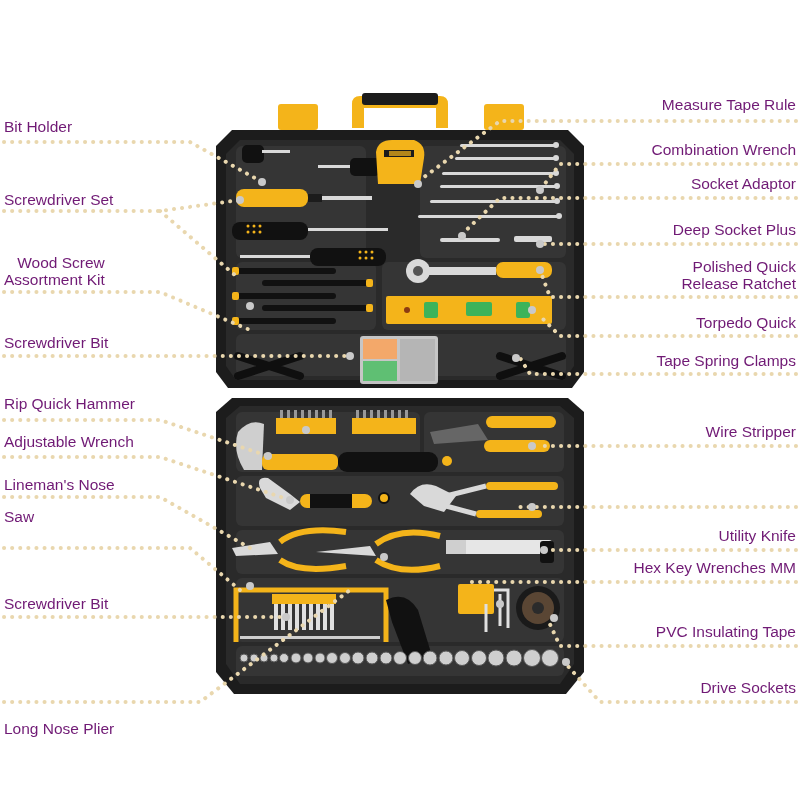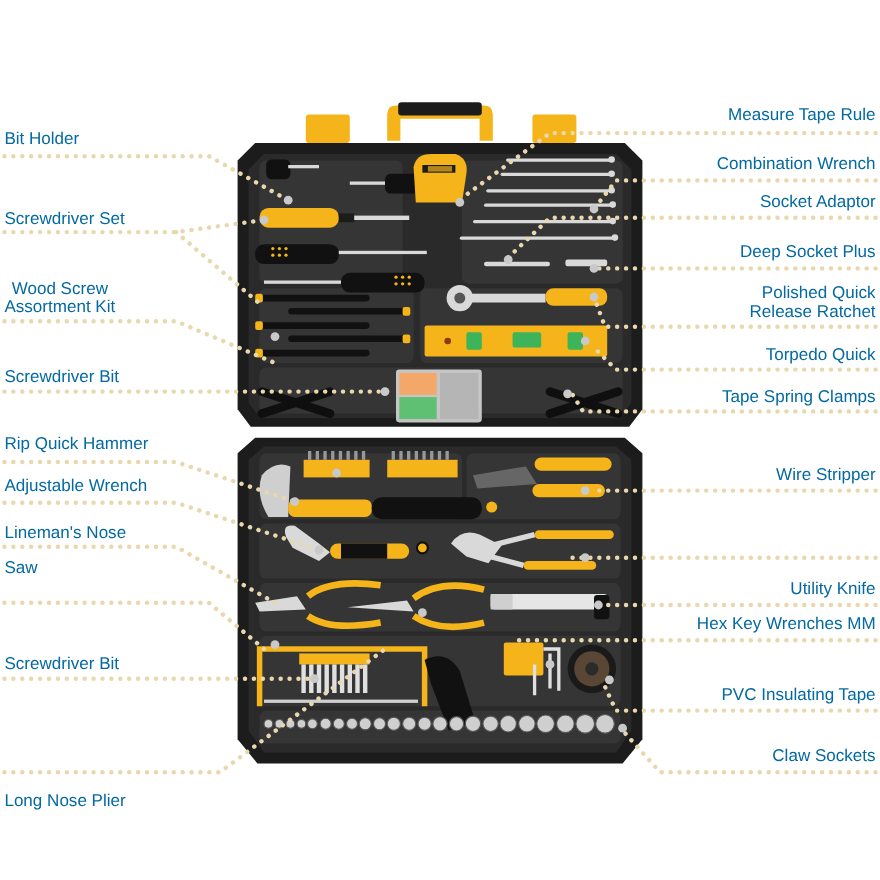--- a/index.html
+++ b/index.html
@@ -1,20 +1,20 @@
 <!DOCTYPE html>
 <html><head>
 <meta charset="utf-8">
 <style>
   * { box-sizing: border-box; margin: 0; padding: 0; }
   html, body { width: 800px; height: 800px; background: #ffffff; overflow: hidden; }
   body { position: relative; font-family: "Liberation Sans", sans-serif; color: #111; }
   .stage { position: absolute; left: 0; top: 0; width: 800px; height: 800px; }
-  .label { position: absolute; font-size: 15.5px; line-height: 17px; color: #0369a1; white-space: nowrap; }
-  .label.left { left: 4px; text-align: center; }
+  .label { position: absolute; font-size: 15.5px; line-height: 17px; color: #701a75; white-space: nowrap; }
+  .label.left { left: 4px; text-align: right; }
   .label.right { right: 4px; text-align: right; }
   svg.overlay { position: absolute; left: 0; top: 0; width: 800px; height: 800px; }
 </style>
 </head>
 <body>
 
 <div class="stage">
 
   <svg class="overlay" viewBox="0 0 800 800">
     <defs>
@@ -346,14 +346,14 @@
   <div class="label right" style="top:175px">Socket Adaptor</div>
   <div class="label right" style="top:221px">Deep Socket Plus</div>
   <div class="label right" style="top:258px; white-space:pre-line">Polished Quick
 Release Ratchet</div>
   <div class="label right" style="top:314px">Torpedo Quick</div>
   <div class="label right" style="top:352px">Tape Spring Clamps</div>
   <div class="label right" style="top:423px">Wire Stripper</div>
   <div class="label right" style="top:527px">Utility Knife</div>
   <div class="label right" style="top:559px">Hex Key Wrenches MM</div>
   <div class="label right" style="top:623px">PVC Insulating Tape</div>
-  <div class="label right" style="top:679px">Claw Sockets</div>
+  <div class="label right" style="top:679px">Drive Sockets</div>
 </div>
 
 </body></html>

